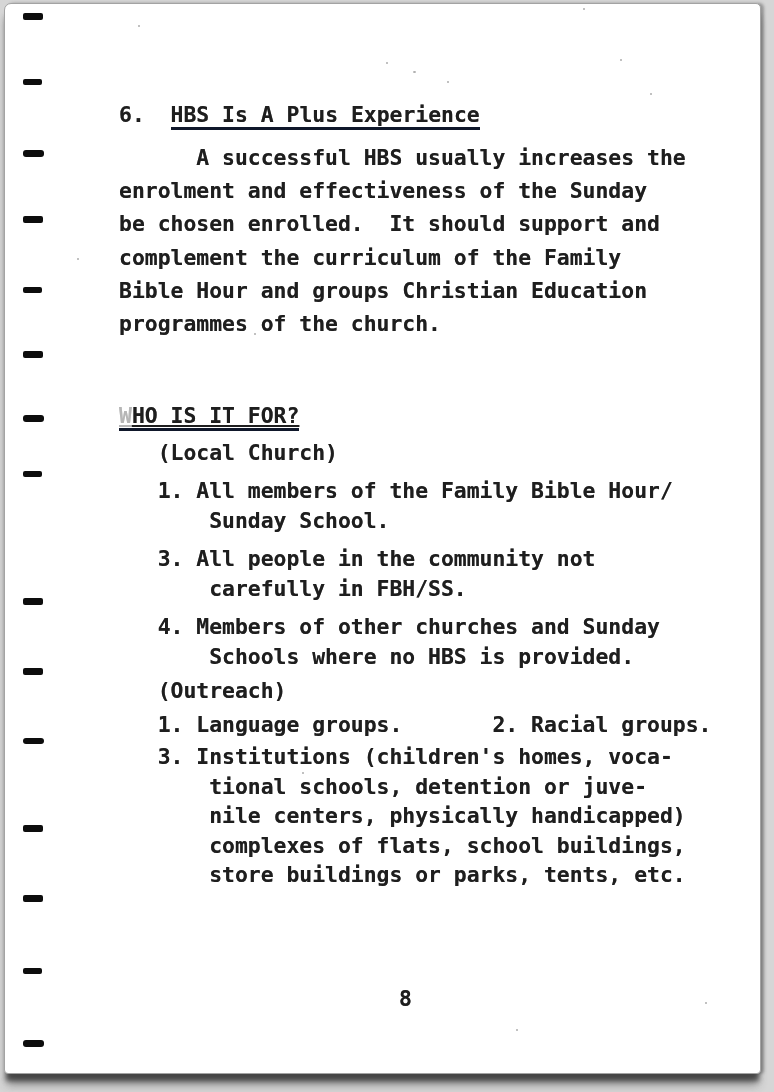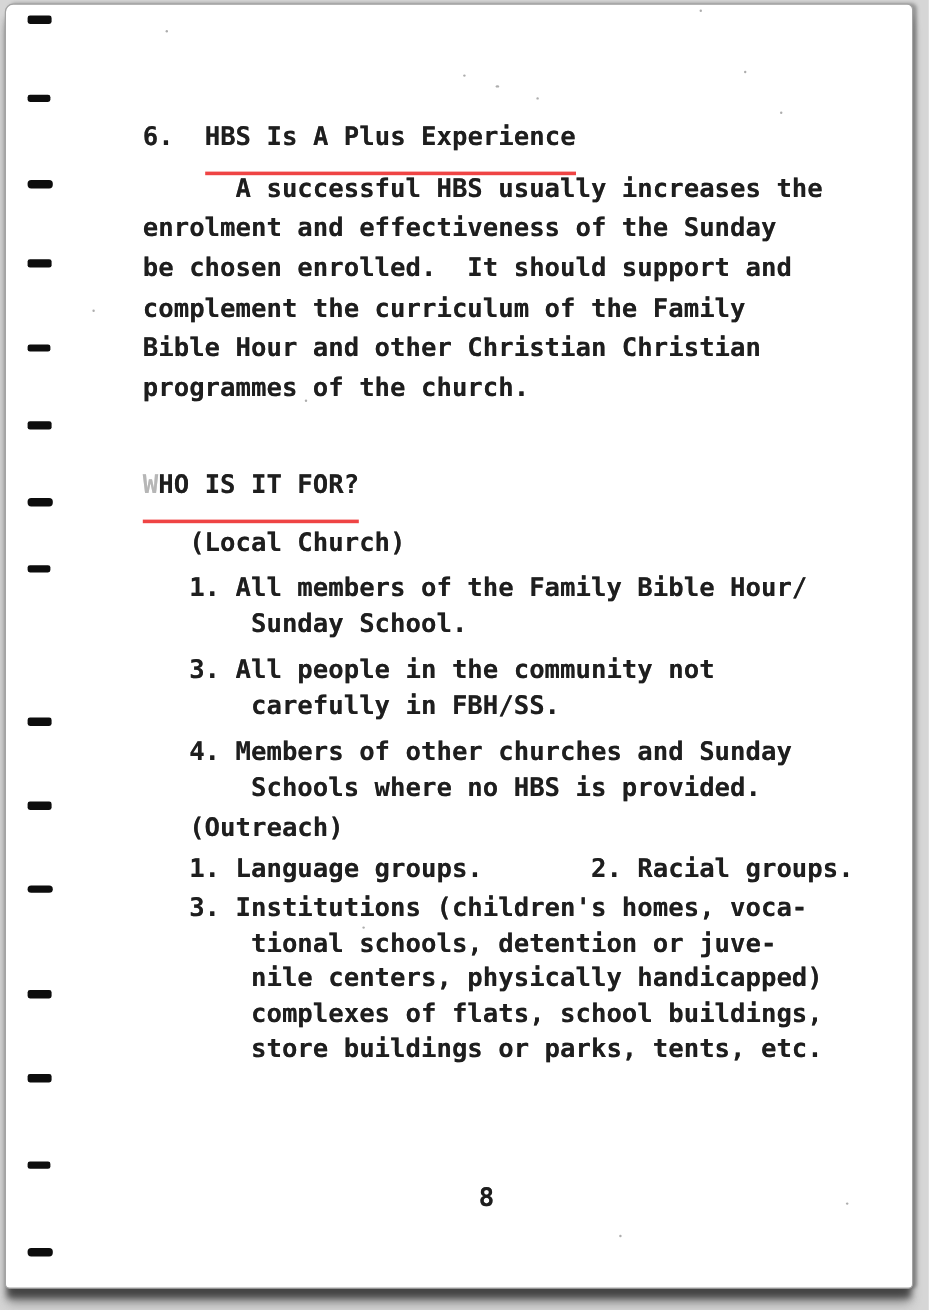--- a/index.html
+++ b/index.html
@@ -33,23 +33,23 @@
     position:absolute;left:119px;
     color:#1e1e1e;
     font-size:21.4px;
     font-weight:700;
     letter-spacing:0;
     text-shadow:0 0 .4px rgba(30,30,30,.6);
   }
   .ln{white-space:pre;}
   .heading{top:98px;line-height:33px;white-space:pre;}
   .h-num{display:inline-block;width:51.6px;}
-  .u{border-bottom:3px solid #ef4444;padding-bottom:16px;}
+  .u{border-bottom:3px solid #0f172a;padding-bottom:0px;}
   .para{top:141px;line-height:33.2px;}
-  .who{top:390px;line-height:30px;white-space:pre;}
+  .who{top:401px;line-height:30px;white-space:pre;text-decoration:underline;}
   .faded{opacity:.32;}
   .listing{top:438px;line-height:30px;}
   .listing .item{margin-top:8px;}
   .listing .outreach-label{margin-top:4px;}
   .listing .outreach-row{margin-top:4px;}
   .listing .outreach-item3{margin-top:2px;line-height:29.6px;}
   .pagenum{top:984px;left:399px;line-height:30px;}
   .speck{position:absolute;background:#8a8a8a;width:2px;height:2px;border-radius:50%;opacity:.7;}
 </style>
 </head>
@@ -88,21 +88,21 @@
   <div class="speck" style="left:516px;top:1029px"></div>
   <div class="speck" style="left:705px;top:1002px"></div>
 
   <div class="txt heading"><span class="h-num">6.</span><span class="u">HBS Is A Plus Experience</span></div>
 
   <div class="txt para">
     <div class="ln">      A successful HBS usually increases the</div>
     <div class="ln">enrolment and effectiveness of the Sunday</div>
     <div class="ln">be chosen enrolled.  It should support and</div>
     <div class="ln">complement the curriculum of the Family</div>
-    <div class="ln">Bible Hour and other Christian Christian</div>
+    <div class="ln">Bible Hour and groups Christian Education</div>
     <div class="ln">programmes of the church.</div>
   </div>
 
   <div class="txt who"><span class="u"><span class="faded">W</span><span>HO IS IT FOR?</span></span></div>
 
   <div class="txt listing">
     <div class="ln">   (Local Church)</div>
 
     <div class="item">
       <div class="ln">   1. All members of the Family Bible Hour/</div>

